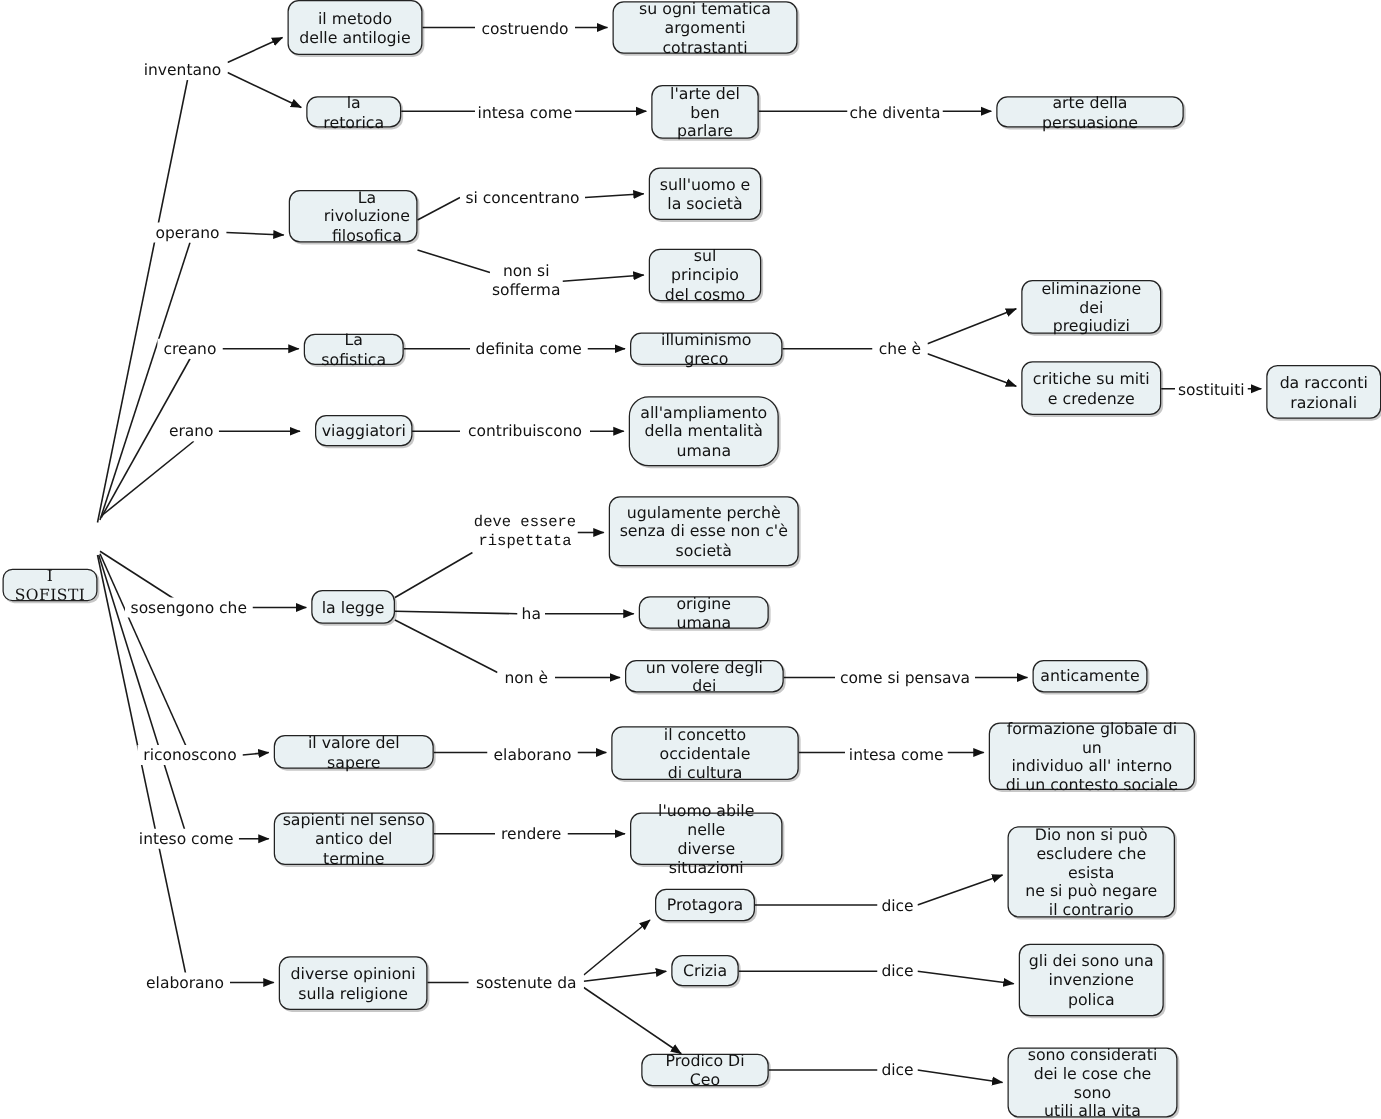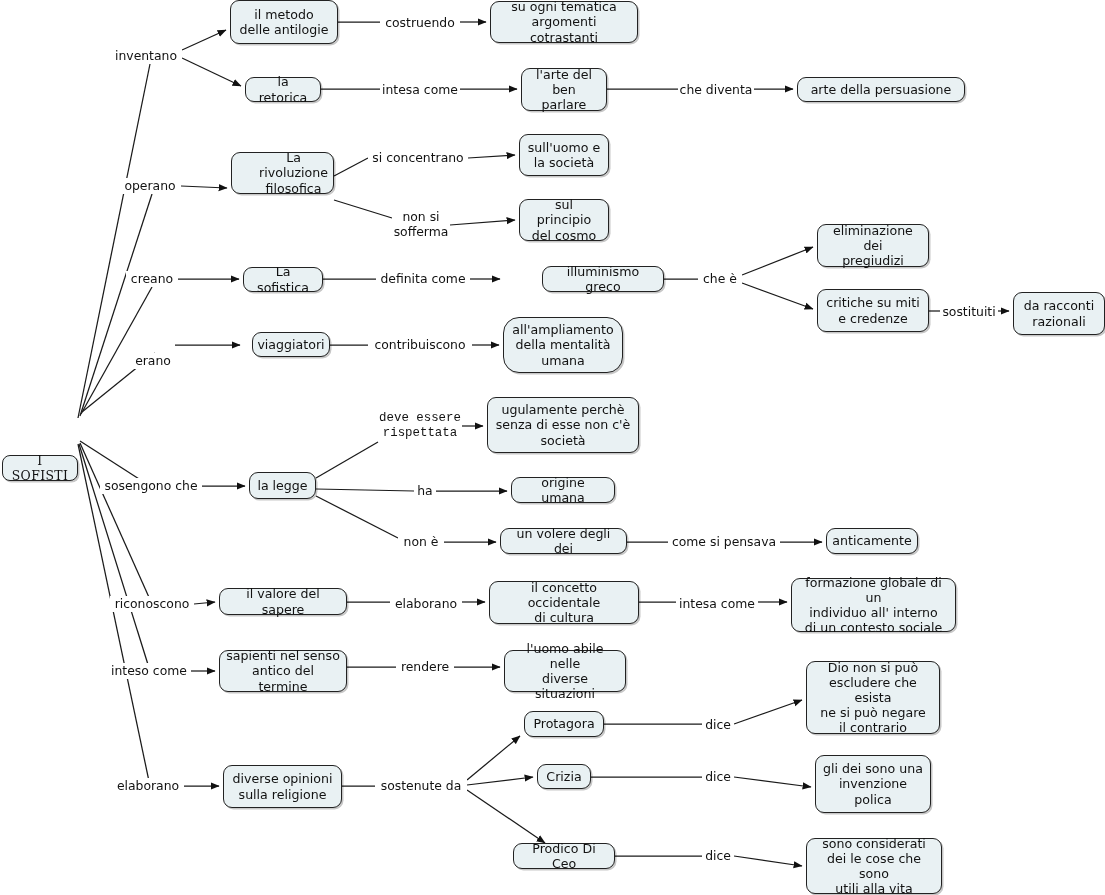--- a/index.html
+++ b/index.html
@@ -120,29 +120,29 @@
   </svg>
   <div id="node-layer">
       <div class="node root" style="left: 2px; top: 414px; width: 76px; height: 26px;">I SOFISTI</div>
       <div class="node" style="left: 230px; top: 0px; width: 108px; height: 44px;">il metodo
 delle antilogie</div>
       <div class="node" style="left: 490px; top: 1px; width: 148px; height: 42px;">su ogni tematica
 argomenti cotrastanti</div>
       <div class="node" style="left: 245px; top: 77px; width: 76px; height: 25px;">la retorica</div>
       <div class="node" style="left: 521px; top: 68px; width: 86px; height: 43px;">l'arte del
 ben parlare</div>
-      <div class="node" style="left: 797px; top: 77px; width: 168px; height: 25px;">arte della persuasione</div>
+      <div class="node" style="left: 797px; top: 77px; width: 150px; height: 25px;">arte della persuasione</div>
       <div class="node" style="left: 231px; top: 152px; width: 103px; height: 42px; padding-left: 28px;">La rivoluzione
 filosofica</div>
       <div class="node" style="left: 519px; top: 134px; width: 90px; height: 42px;">sull'uomo e
 la società</div>
       <div class="node" style="left: 519px; top: 199px; width: 90px; height: 42px;">sul principio
 del cosmo</div>
       <div class="node" style="left: 243px; top: 267px; width: 80px; height: 25px;">La sofistica</div>
-      <div class="node" style="left: 504px; top: 266px; width: 122px; height: 26px; margin-left: 38px;">illuminismo greco</div>
+      <div class="node" style="left: 504px; top: 266px; width: 122px; height: 26px;">illuminismo greco</div>
       <div class="node" style="left: 817px; top: 224px; width: 112px; height: 43px;">eliminazione dei
 pregiudizi</div>
       <div class="node" style="left: 817px; top: 289px; width: 112px; height: 43px;">critiche su miti
 e credenze</div>
       <div class="node" style="left: 1013px; top: 292px; width: 92px; height: 43px;">da racconti
 razionali</div>
       <div class="node" style="left: 244px; top: 332px; width: 78px; height: 25px; margin-left: 8px;">viaggiatori</div>
       <div class="node" style="left: 503px; top: 317px; width: 120px; height: 56px; border-radius: 16px;">all'ampliamento
 della mentalità
 umana</div>
@@ -185,21 +185,21 @@
       <div class="link-label" style="left: 380px; top: 82px; width: 80px; height: 16px;">intesa come</div>
       <div class="link-label" style="left: 678px; top: 82px; width: 76px; height: 16px;">che diventa</div>
       <div class="link-label" style="left: 119px; top: 178px; width: 62px; height: 16px;">operano</div>
       <div class="link-label" style="left: 368px; top: 150px; width: 100px; height: 16px;">si concentrano</div>
       <div class="link-label" style="left: 392px; top: 209px; width: 58px; height: 32px;">non si
 sofferma</div>
       <div class="link-label" style="left: 126px; top: 271px; width: 52px; height: 16px;">creano</div>
       <div class="link-label" style="left: 376px; top: 271px; width: 94px; height: 16px;">definita come</div>
       <div class="link-label" style="left: 698px; top: 271px; width: 44px; height: 16px;">che è</div>
       <div class="link-label" style="left: 940px; top: 304px; width: 58px; height: 16px;">sostituiti</div>
-      <div class="link-label" style="left: 131px; top: 337px; width: 44px; height: 16px; margin-top: 16px;">erano</div>
+      <div class="link-label" style="left: 131px; top: 337px; width: 44px; height: 16px;">erano</div>
       <div class="link-label" style="left: 368px; top: 337px; width: 104px; height: 16px;">contribuiscono</div>
       <div class="link-label" style="left: 378px; top: 410px; width: 84px; height: 32px; font-family: Liberation Mono, monospace;">deve essere
 rispettata</div>
       <div class="link-label" style="left: 100px; top: 478px; width: 102px; height: 16px;">sosengono che</div>
       <div class="link-label" style="left: 414px; top: 483px; width: 22px; height: 16px;">ha</div>
       <div class="link-label" style="left: 398px; top: 534px; width: 46px; height: 16px;">non è</div>
       <div class="link-label" style="left: 668px; top: 534px; width: 112px; height: 16px;">come si pensava</div>
       <div class="link-label" style="left: 110px; top: 596px; width: 84px; height: 16px;">riconoscono</div>
       <div class="link-label" style="left: 390px; top: 596px; width: 72px; height: 16px;">elaborano</div>
       <div class="link-label" style="left: 676px; top: 596px; width: 82px; height: 16px;">intesa come</div>

